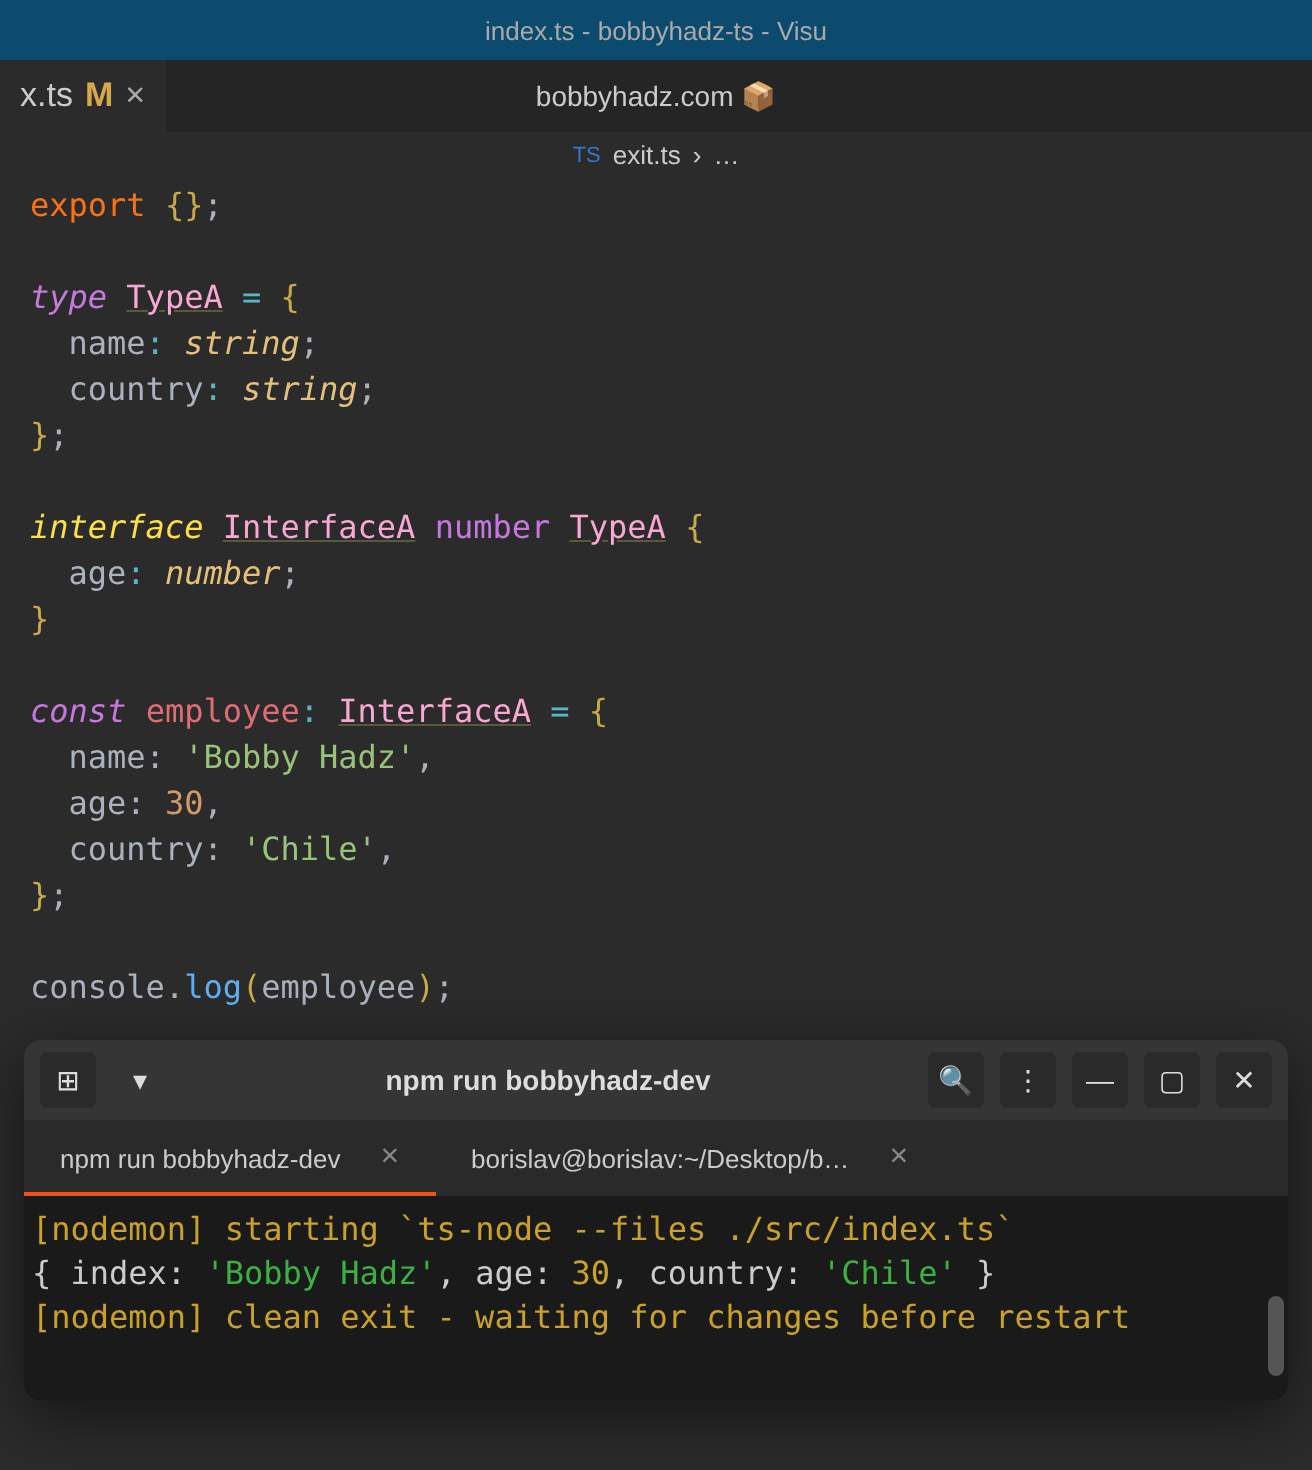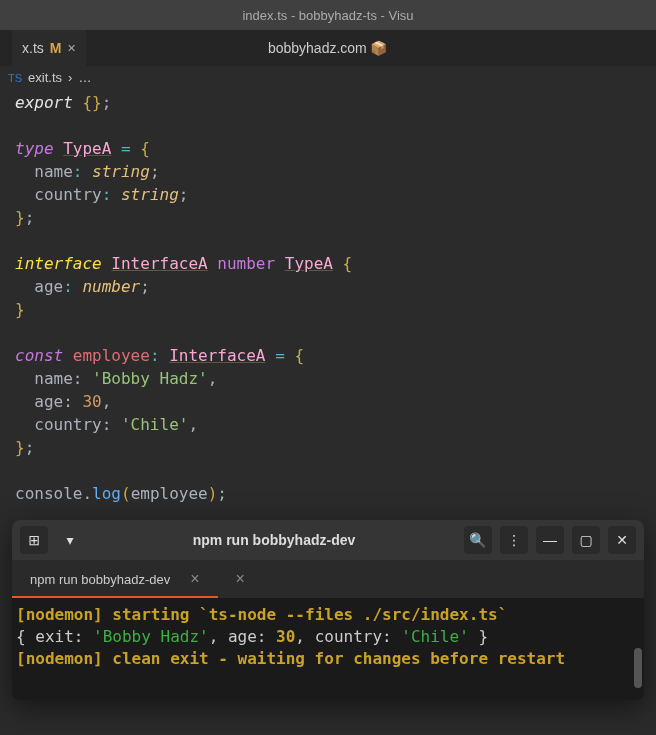--- a/index.html
+++ b/index.html
@@ -7,44 +7,43 @@
       font-family: 'Consolas', 'Monaco', monospace;
       background: #2b2b2b;
       color: #ccc;
       width: 656px;
       height: 735px;
       overflow: hidden;
       position: relative;
     }
     .title-bar {
       height: 30px;
-      background: #404040;
+      background: #0c4a6e;
       text-align: center;
       font-size: 13px;
       color: #aaa;
       padding-top: 8px;
       font-family: -apple-system, sans-serif;
     }
     .tab-bar {
       display: flex;
       background: #252525;
       height: 36px;
       align-items: center;
       position: relative;
     }
     .tab {
       display: flex;
       align-items: center;
       padding: 0 10px;
       height: 36px;
       background: #2b2b2b;
-      font-size: 14px;
+      font-size: 17px;
       font-family: -apple-system, sans-serif;
       gap: 6px;
-      margin-left: 12px;
     }
     .tab .m { color: #d4a84b; font-weight: bold; }
     .tab .close { color: #aaa; cursor: pointer; }
     .watermark {
       position: absolute;
       left: 50%;
       transform: translateX(-50%);
       font-size: 14px;
       color: #ccc;
       font-family: -apple-system, sans-serif;
@@ -53,30 +52,31 @@
       gap: 6px;
     }
     .breadcrumb {
       padding: 4px 8px;
       font-size: 13px;
       color: #ccc;
       font-family: -apple-system, sans-serif;
       display: flex;
       align-items: center;
       gap: 6px;
+      justify-content: center;
     }
     .breadcrumb .ts-icon { color: #3178c6; font-size: 11px; }
     .code {
       padding: 2px 15px;
       font-size: 16px;
       line-height: 23px;
       white-space: pre;
       font-family: 'Consolas', 'Monaco', monospace;
     }
-    .kw-export { color: #e5e5e5; font-style: italic; }
+    .kw-export { color: #f97316; }
     .kw-type { color: #c678dd; font-style: italic; }
     .kw-interface { color: #fde047; font-style: italic; }
     .kw-extends { color: #c678dd; }
     .kw-const { color: #c678dd; font-style: italic; }
     .type-name { color: #f9a8d4; text-decoration: underline; text-decoration-color: #5a5a3a; }
     .type-primitive { color: #e5c07b; font-style: italic; }
     .paren-y { color: #c9a94a; }
     .punct { color: #abb2bf; }
     .op { color: #56b6c2; }
     .string { color: #98c379; }
@@ -148,21 +148,21 @@
     }
     .term-tab .x { color: #888; font-size: 16px; }
     .term-body {
       padding: 6px 4px 30px 4px;
       font-size: 16px;
       line-height: 22px;
       font-family: 'Consolas', 'Monaco', monospace;
       white-space: pre-wrap;
       background: #1a1a1a;
     }
-    .t-yellow { color: #c9a227; font-weight: bold; }
+    .t-yellow { color: #c9a227; }
     .t-green { color: #3cb043; }
     .t-white { color: #ccc; }
     .scrollbar {
       position: absolute;
       right: 2px;
       top: 128px;
       width: 8px;
       height: 40px;
       background: #555;
       border-radius: 4px;
@@ -218,20 +218,21 @@
     <div class="term-btn dark">—</div>
     <div class="term-btn dark">▢</div>
     <div class="term-btn dark">✕</div>
   </div>
   <div class="term-tabs">
     <div class="term-tab active">
       <span>npm run bobbyhadz-dev</span>
       <span class="x">×</span>
     </div>
     <div class="term-tab">
+      <span>borislav@borislav:~/Desktop/b…</span>
       <span class="x">×</span>
     </div>
   </div>
   <div class="term-body"><span class="t-yellow"><span>[nodemon] starting </span><span>`ts-node --files ./src/index.ts`</span></span>
-<span class="t-white">{ exit: </span><span class="t-green">'Bobby Hadz'</span><span class="t-white">, age: </span><span class="t-yellow">30</span><span class="t-white">, country: </span><span class="t-green">'Chile'</span><span class="t-white"> }</span>
+<span class="t-white">{ index: </span><span class="t-green">'Bobby Hadz'</span><span class="t-white">, age: </span><span class="t-yellow">30</span><span class="t-white">, country: </span><span class="t-green">'Chile'</span><span class="t-white"> }</span>
 <span class="t-yellow">[nodemon] clean exit - waiting for changes before restart</span></div>
   <div class="scrollbar"></div>
 </div>
 
 </body></html>

